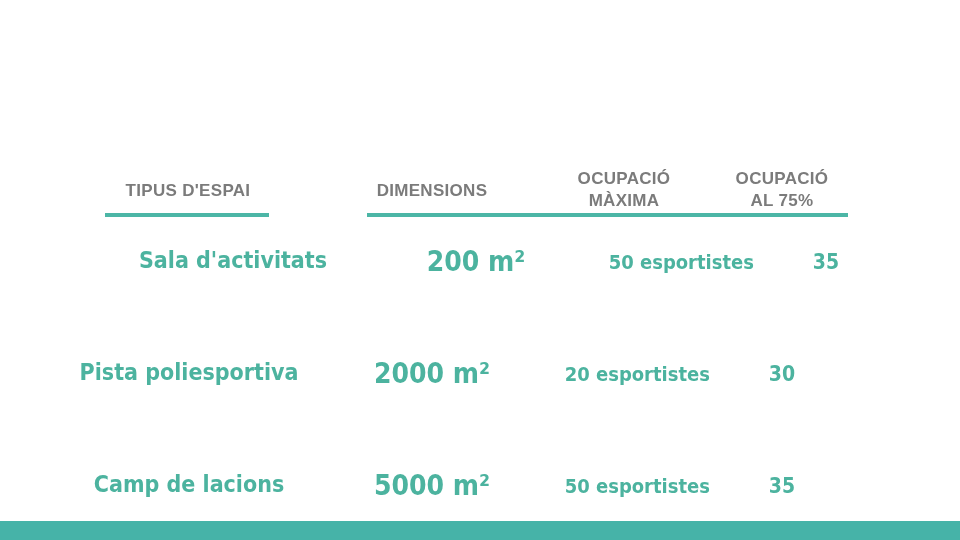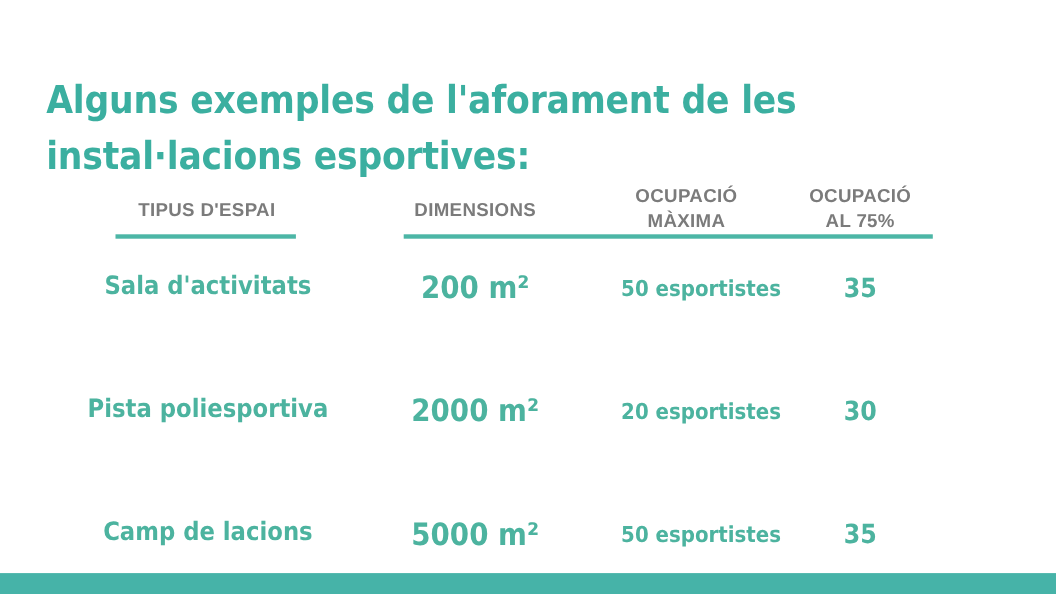--- a/index.html
+++ b/index.html
@@ -78,21 +78,21 @@
 
   
   .tbody {
     position: relative;
     margin-top: 0;
   }
   .row {
     position: relative;
     height: 112px;
   }
-  .row:nth-child(1) { height: 112px; }
+  .row:nth-child(1) { height: 112px; margin-left: 44px; }
   .cell {
     position: absolute;
     text-align: center;
     color: #4CB39F;
     font-family: "DejaVu Sans Condensed", "Liberation Sans Narrow", "Liberation Sans", sans-serif;
     font-weight: bold;
     line-height: 28px;
     white-space: nowrap;
   }
   .c-tipus {
@@ -110,41 +110,39 @@
   .c-max {
     left: 538px;
     width: 172px;
     font-size: 20px;
     top: 32px;
     text-align: right;
   }
   .c-75 {
     left: 704px;
     width: 156px;
-    font-size: 24px;
+    font-size: 21px;
     top: 32px;
   }
 
   
   .bottom-bar {
     position: absolute;
     left: 0;
     bottom: 0;
     width: 960px;
     height: 19px;
     background: #46B3A8;
   }
 </style>
 </head>
 <body>
 
 <div class="slide">
 
-  <h1 class="title">Alguns exemples de l'aforament de les
-instal·lacions esportives:</h1>
 
   <div class="table">
 
     <div class="thead">
       <div class="th th-tipus">Tipus d'espai</div>
       <div class="th th-dimensions">Dimensions</div>
       <div class="th th-maxima">Ocupació
 màxima</div>
       <div class="th th-setanta">Ocupació
 al 75%</div>

